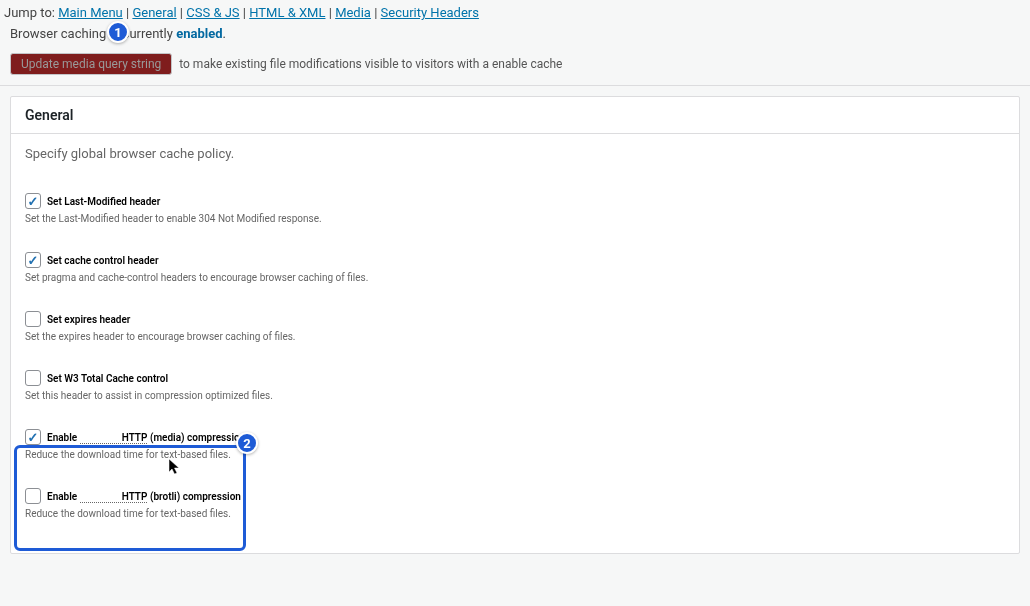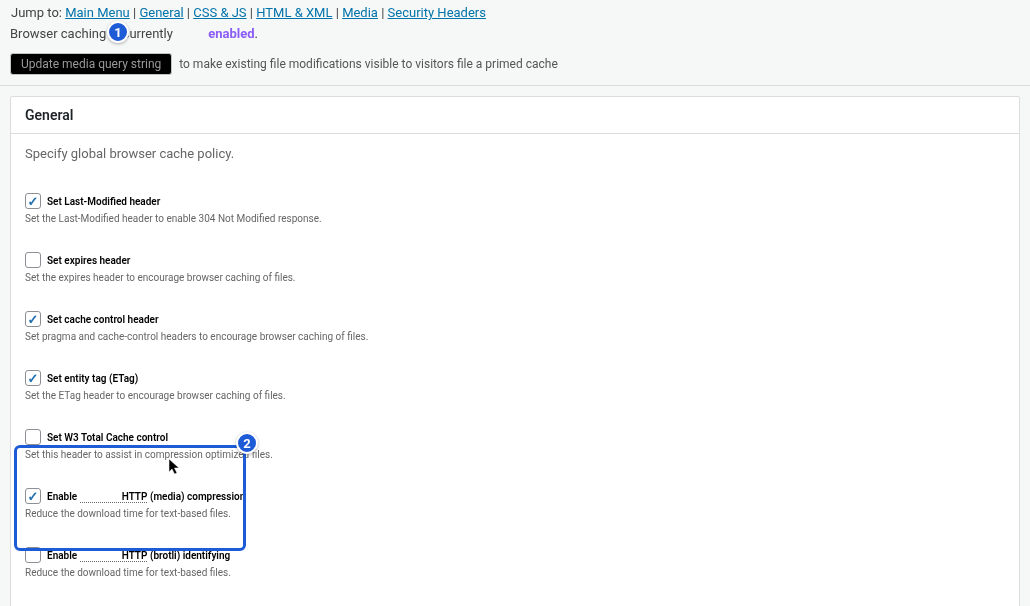--- a/index.html
+++ b/index.html
@@ -5,43 +5,43 @@
   * { box-sizing: border-box; margin: 0; padding: 0; }
   body {
     font-family: -apple-system, BlinkMacSystemFont, "Segoe UI", Roboto, Arial, sans-serif;
     font-size: 13px;
     color: #3c434a;
     background: #f6f7f7;
     width: 1030px;
     position: relative;
   }
   .top-bar {
-    padding: 5px 10px 2px 11px;
+    padding: 5px 10px 2px 4px;
     color: #444;
     font-size: 13px;
   }
   .nav-link {
     color: #0073aa;
     text-decoration: underline;
     cursor: pointer;
   }
   .status-line {
     padding: 4px 10px 6px 10px;
     font-size: 13px;
     color: #444;
   }
-  .enabled { color: #8b5cf6; font-weight: bold; margin-left: 32px; }
+  .enabled { color: #0369a1; font-weight: bold; }
   .action-row {
     padding: 6px 10px 10px 10px;
     border-bottom: 1px solid #dcdcde;
     font-size: 12px;
     color: #555;
   }
   .btn {
-    background: #000000;
+    background: #7f1d1d;
     border: 1px solid #c3c4c7;
     border-radius: 3px;
     padding: 3px 10px;
     font-size: 12px;
     color: #999;
     cursor: pointer;
     display: inline-block;
     margin-right: 4px;
   }
   .section {
@@ -147,59 +147,52 @@
   <span> | </span>
   <a class="nav-link">Security Headers</a>
 </div>
 
 <div class="status-line">
   <span>Browser caching is currently </span><span class="enabled">enabled</span><span>.</span>
 </div>
 
 <div class="action-row">
   <span class="btn">Update media query string</span>
-  <span> to make existing file modifications visible to visitors file a primed cache</span>
+  <span> to make existing file modifications visible to visitors with a enable cache</span>
 </div>
 
 <div class="section">
   <div class="section-header">General</div>
   <div class="section-body">
     <div class="section-desc">Specify global browser cache policy.</div>
 
     <div class="opt">
       <div class="opt-row">
         <span class="checkbox checked"></span>
         <span class="opt-label">Set Last-Modified header</span>
       </div>
       <div class="opt-desc">Set the Last-Modified header to enable 304 Not Modified response.</div>
     </div>
 
     <div class="opt">
       <div class="opt-row">
+        <span class="checkbox checked"></span>
+        <span class="opt-label">Set cache control header</span>
+      </div>
+      <div class="opt-desc">Set pragma and cache-control headers to encourage browser caching of files.</div>
+    </div>
+
+    <div class="opt">
+      <div class="opt-row">
         <span class="checkbox"></span>
         <span class="opt-label">Set expires header</span>
       </div>
       <div class="opt-desc">Set the expires header to encourage browser caching of files.</div>
     </div>
 
-    <div class="opt">
-      <div class="opt-row">
-        <span class="checkbox checked"></span>
-        <span class="opt-label">Set cache control header</span>
-      </div>
-      <div class="opt-desc">Set pragma and cache-control headers to encourage browser caching of files.</div>
-    </div>
-
-    <div class="opt">
-      <div class="opt-row">
-        <span class="checkbox checked"></span>
-        <span class="opt-label">Set entity tag (ETag)</span>
-      </div>
-      <div class="opt-desc">Set the ETag header to encourage browser caching of files.</div>
-    </div>
 
     <div class="opt">
       <div class="opt-row">
         <span class="checkbox"></span>
         <span class="opt-label">Set W3 Total Cache control</span>
       </div>
       <div class="opt-desc">Set this header to assist in compression optimized files.</div>
     </div>
 
     <div class="opt">
@@ -209,21 +202,21 @@
           <span>Enable </span><span class="dotted">HTTP</span><span> (media) compression</span>
         </span>
       </div>
       <div class="opt-desc">Reduce the download time for text-based files.</div>
     </div>
 
     <div class="opt">
       <div class="opt-row">
         <span class="checkbox"></span>
         <span class="opt-label">
-          <span>Enable </span><span class="dotted">HTTP</span><span> (brotli) identifying</span>
+          <span>Enable </span><span class="dotted">HTTP</span><span> (brotli) compression</span>
         </span>
       </div>
       <div class="opt-desc">Reduce the download time for text-based files.</div>
     </div>
 
   </div>
 </div>
 
 <div class="marker" style="left:107px; top:21px;">1</div>
 <svg class="cursor-icon" style="left:169px; top:459px;" viewBox="0 0 12 16">

